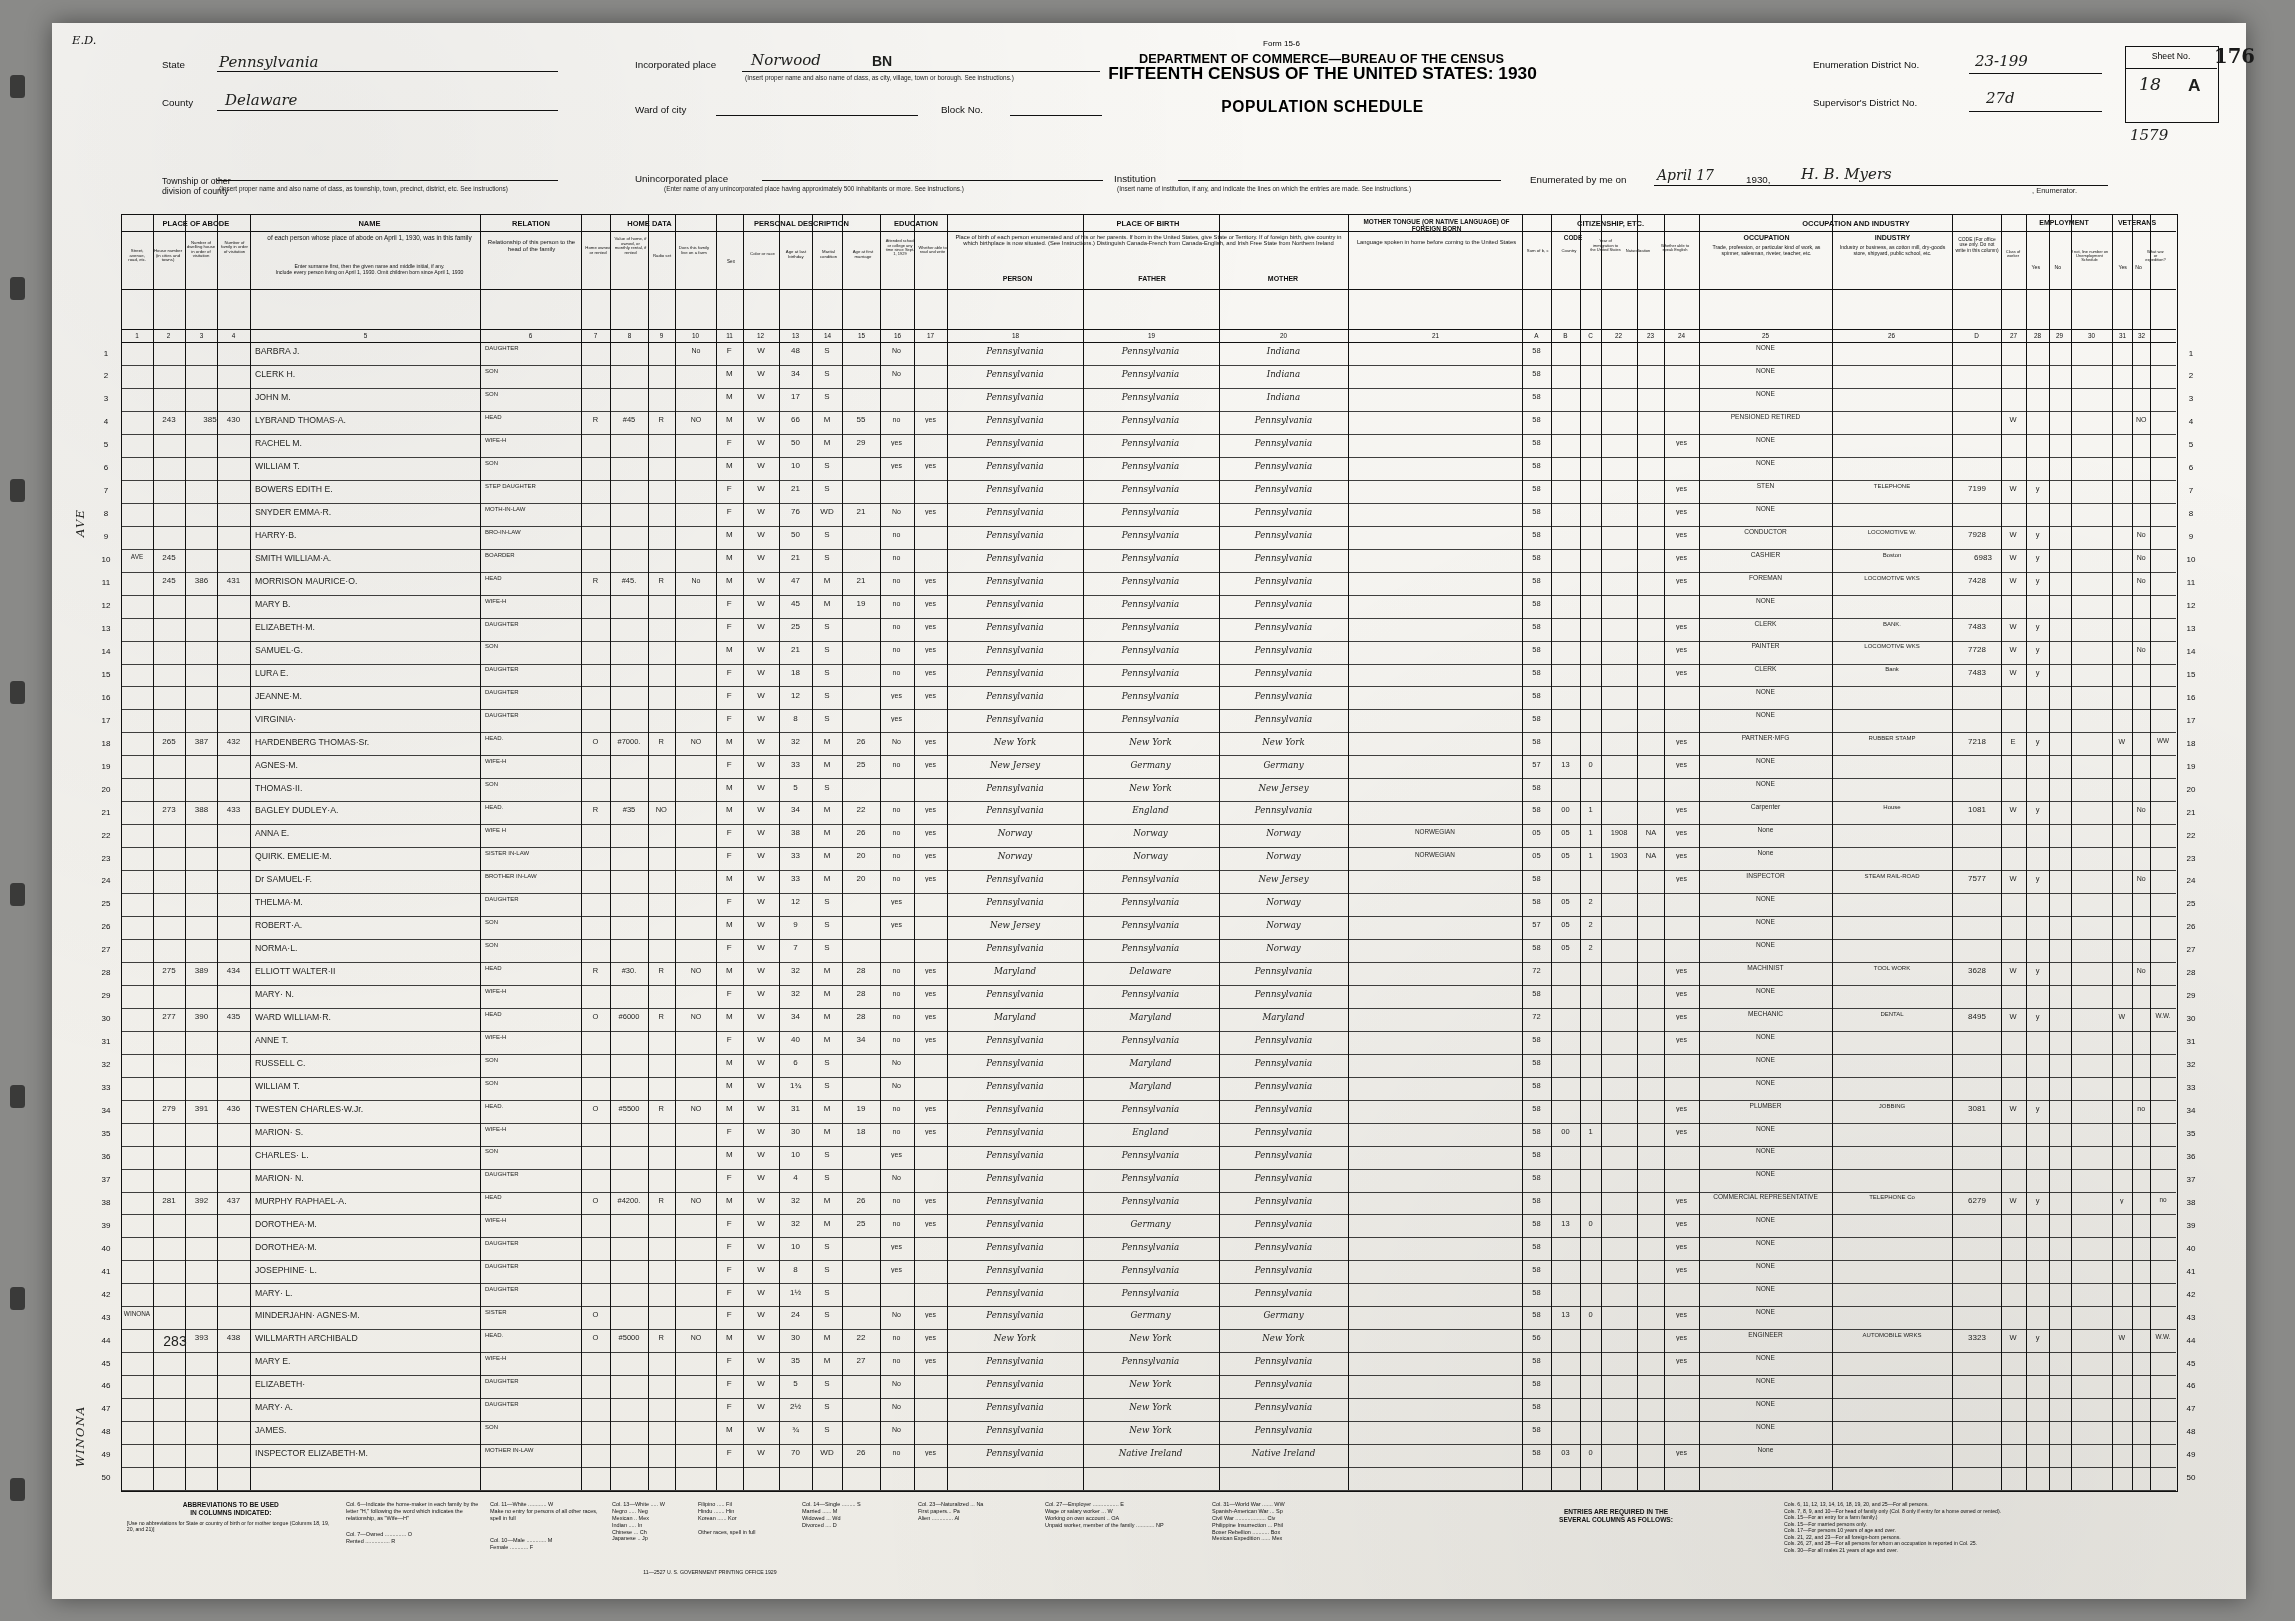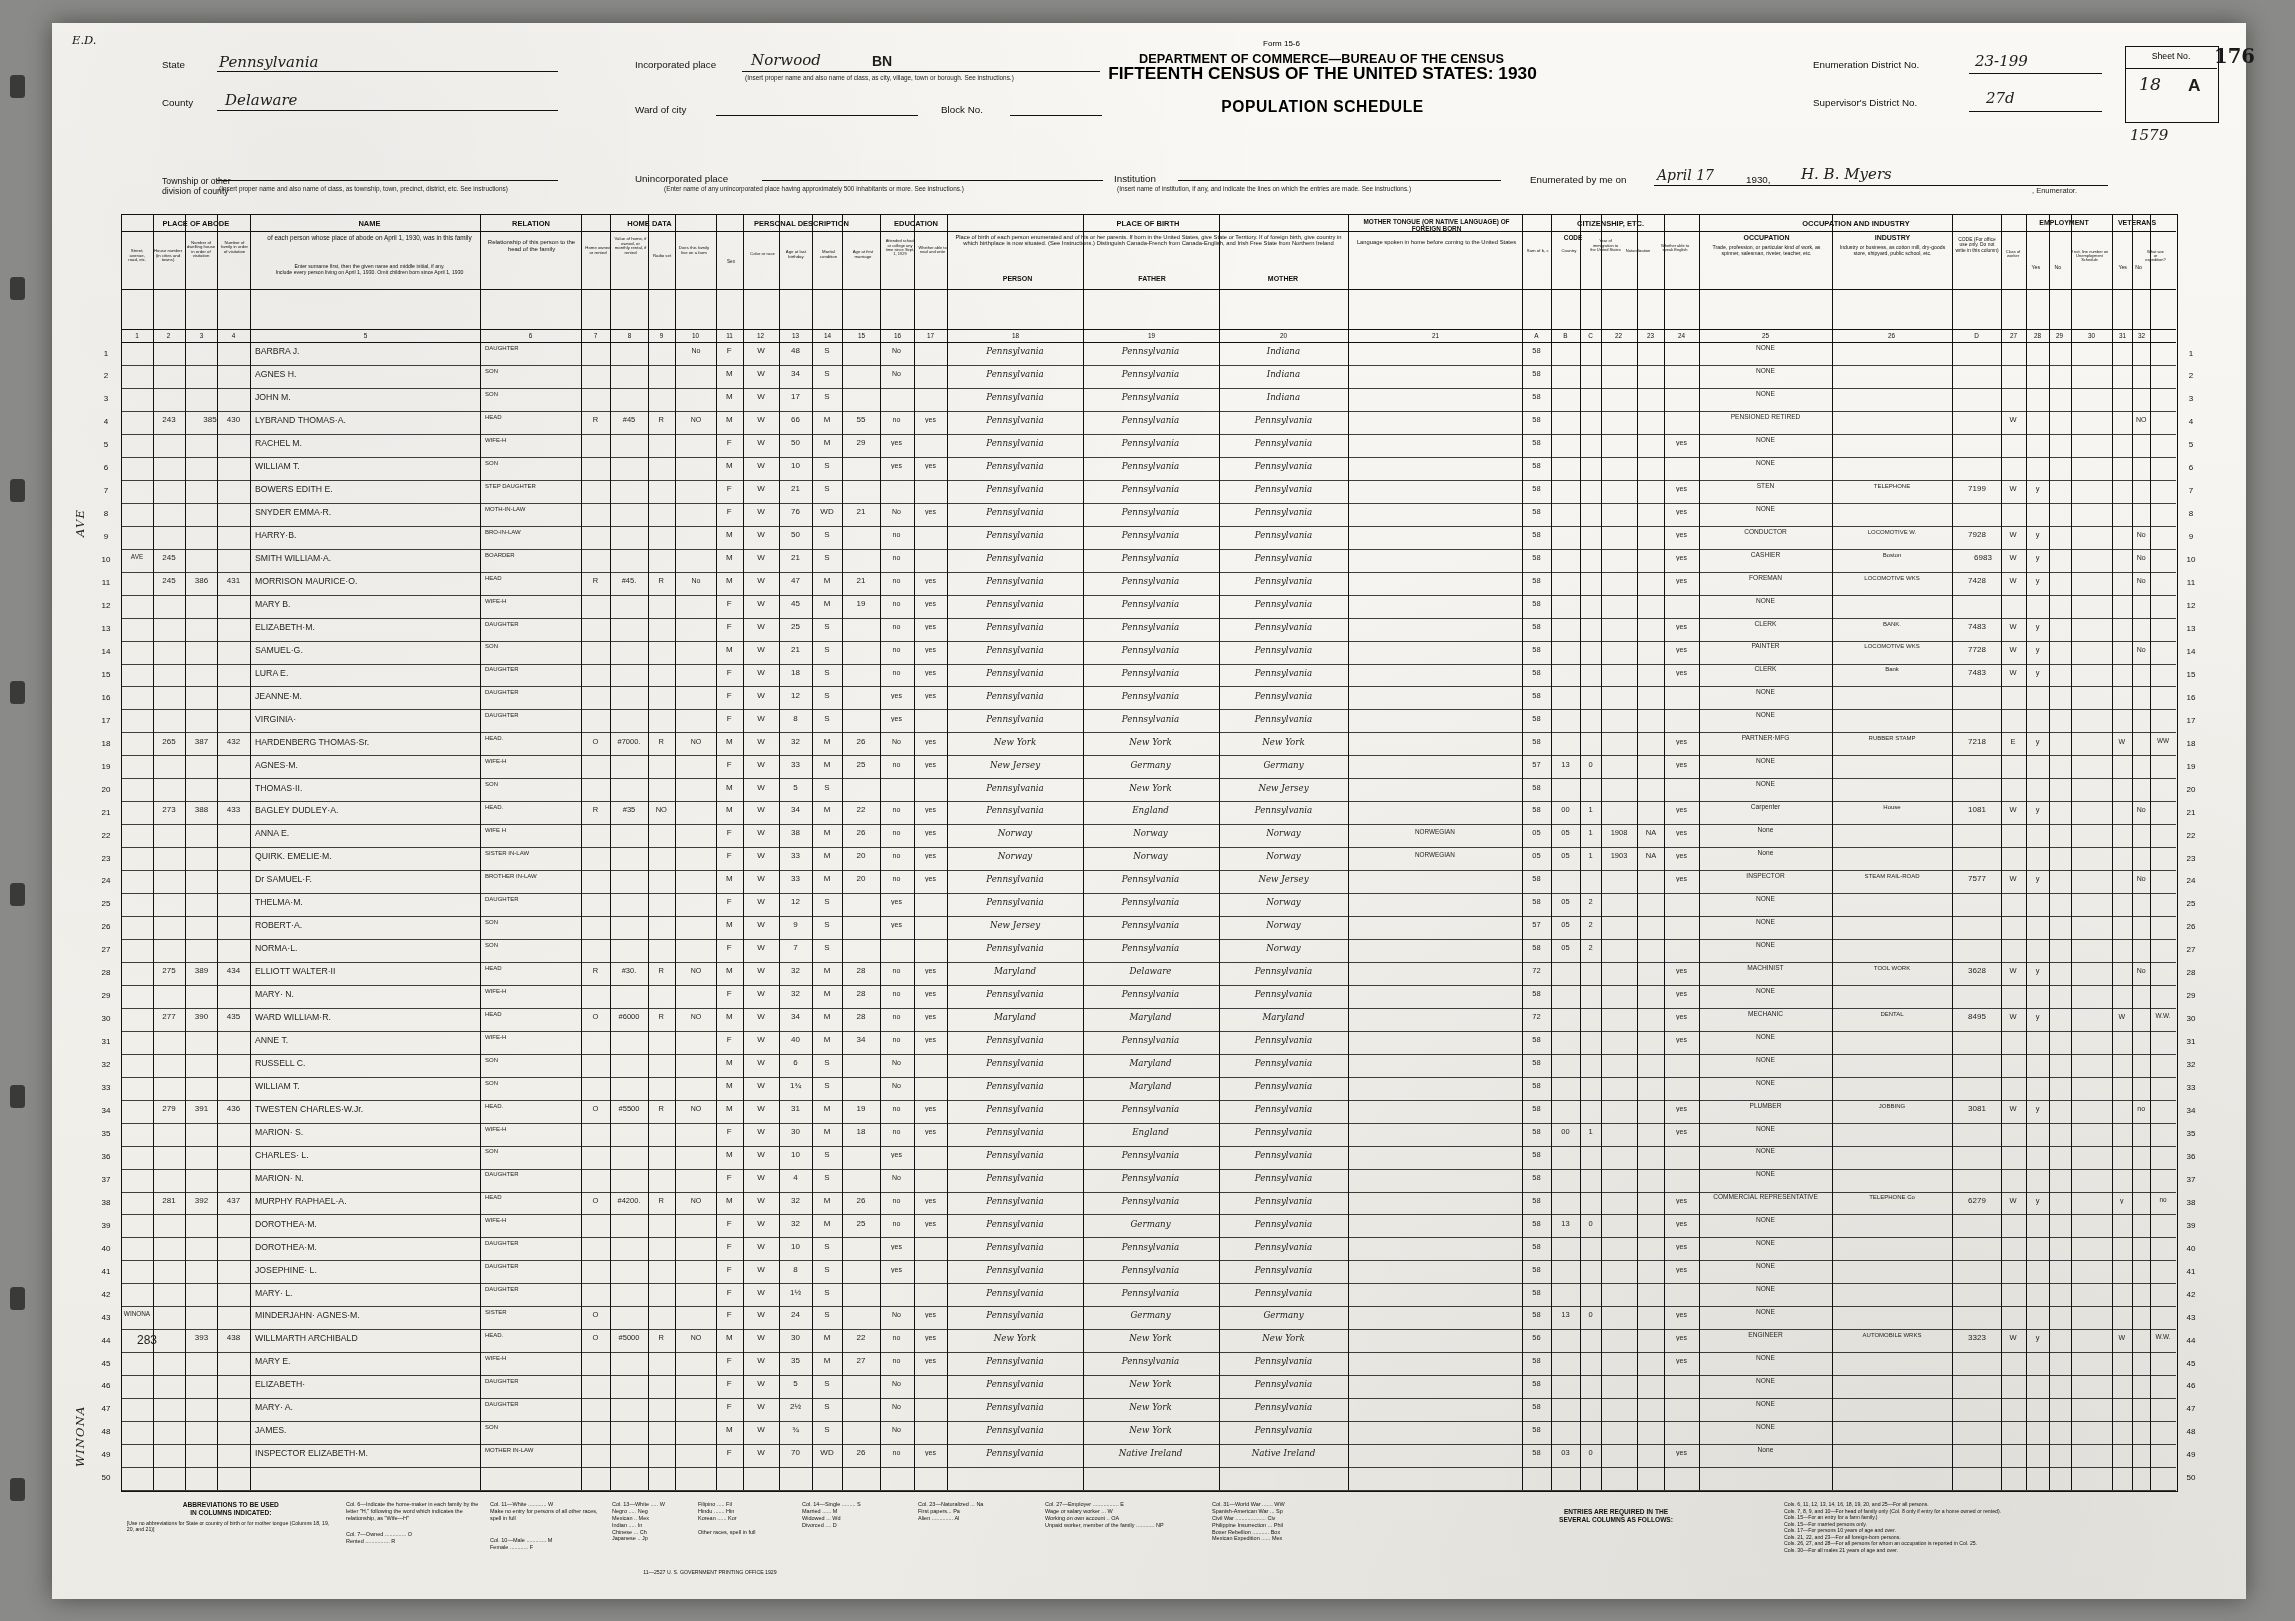--- a/index.html
+++ b/index.html
@@ -344,21 +344,21 @@
           <div class="rowtxt hwu" style="left: 595px; top: 133px; width: 26.6px; text-align: center; font-size: 8px; line-height: 1.05; overflow: hidden;">F</div>
           <div class="rowtxt hwu" style="left: 622px; top: 133px; width: 36px; text-align: center; font-size: 8px; line-height: 1.05; overflow: hidden;">W</div>
           <div class="rowtxt hwu" style="left: 658px; top: 133px; width: 33px; text-align: center; font-size: 8px; line-height: 1.05; overflow: hidden;">48</div>
           <div class="rowtxt hwu" style="left: 691px; top: 133px; width: 30px; text-align: center; font-size: 8px; line-height: 1.05; overflow: hidden;">S</div>
           <div class="rowtxt hwu" style="left: 759px; top: 133px; width: 33px; text-align: center; font-size: 7px; line-height: 1.05; overflow: hidden;">No</div>
           <div class="rowtxt hw" style="left: 826px; top: 133px; width: 136px; text-align: center; font-size: 8.7px; line-height: 1.05; overflow: hidden;">Pennsylvania</div>
           <div class="rowtxt hw" style="left: 962px; top: 133px; width: 135px; text-align: center; font-size: 8.7px; line-height: 1.05; overflow: hidden;">Pennsylvania</div>
           <div class="rowtxt hw" style="left: 1098px; top: 133px; width: 129px; text-align: center; font-size: 8.7px; line-height: 1.05; overflow: hidden;">Indiana</div>
           <div class="rowtxt hwu" style="left: 1401px; top: 133px; width: 29px; text-align: center; font-size: 7.5px; line-height: 1.05; overflow: hidden;">58</div>
           <div class="rowtxt hwu" style="left: 1578px; top: 131px; width: 133px; text-align: center; font-size: 6.6px; line-height: 1.05; overflow: hidden; white-space: normal;">NONE</div>
-          <div class="rowtxt hwu" style="left: 134px; top: 156px; width: 224px; text-align: left; font-size: 8.7px; line-height: 1.05; overflow: hidden;">AGNES   H.</div>
+          <div class="rowtxt hwu" style="left: 134px; top: 156px; width: 224px; text-align: left; font-size: 8.7px; line-height: 1.05; overflow: hidden;">CLERK   H.</div>
           <div class="rowtxt hwu" style="left: 364px; top: 154px; width: 95px; text-align: left; font-size: 6px; line-height: 1.05; overflow: hidden; white-space: normal;">SON</div>
           <div class="rowtxt hwu" style="left: 595px; top: 156px; width: 26.6px; text-align: center; font-size: 8px; line-height: 1.05; overflow: hidden;">M</div>
           <div class="rowtxt hwu" style="left: 622px; top: 156px; width: 36px; text-align: center; font-size: 8px; line-height: 1.05; overflow: hidden;">W</div>
           <div class="rowtxt hwu" style="left: 658px; top: 156px; width: 33px; text-align: center; font-size: 8px; line-height: 1.05; overflow: hidden;">34</div>
           <div class="rowtxt hwu" style="left: 691px; top: 156px; width: 30px; text-align: center; font-size: 8px; line-height: 1.05; overflow: hidden;">S</div>
           <div class="rowtxt hwu" style="left: 759px; top: 156px; width: 33px; text-align: center; font-size: 7px; line-height: 1.05; overflow: hidden;">No</div>
           <div class="rowtxt hw" style="left: 826px; top: 156px; width: 136px; text-align: center; font-size: 8.7px; line-height: 1.05; overflow: hidden;">Pennsylvania</div>
           <div class="rowtxt hw" style="left: 962px; top: 156px; width: 135px; text-align: center; font-size: 8.7px; line-height: 1.05; overflow: hidden;">Pennsylvania</div>
           <div class="rowtxt hw" style="left: 1098px; top: 156px; width: 129px; text-align: center; font-size: 8.7px; line-height: 1.05; overflow: hidden;">Indiana</div>
           <div class="rowtxt hwu" style="left: 1401px; top: 156px; width: 29px; text-align: center; font-size: 7.5px; line-height: 1.05; overflow: hidden;">58</div>
@@ -1069,21 +1069,21 @@
           <div class="rowtxt hwu" style="left: 759px; top: 1097px; width: 33px; text-align: center; font-size: 7px; line-height: 1.05; overflow: hidden;">No</div>
           <div class="rowtxt hwu" style="left: 793px; top: 1097px; width: 33px; text-align: center; font-size: 7px; line-height: 1.05; overflow: hidden;">yes</div>
           <div class="rowtxt hw" style="left: 826px; top: 1097px; width: 136px; text-align: center; font-size: 8.7px; line-height: 1.05; overflow: hidden;">Pennsylvania</div>
           <div class="rowtxt hw" style="left: 962px; top: 1097px; width: 135px; text-align: center; font-size: 8.7px; line-height: 1.05; overflow: hidden;">Germany</div>
           <div class="rowtxt hw" style="left: 1098px; top: 1097px; width: 129px; text-align: center; font-size: 8.7px; line-height: 1.05; overflow: hidden;">Germany</div>
           <div class="rowtxt hwu" style="left: 1401px; top: 1097px; width: 29px; text-align: center; font-size: 7.5px; line-height: 1.05; overflow: hidden;">58</div>
           <div class="rowtxt hwu" style="left: 1430px; top: 1097px; width: 29px; text-align: center; font-size: 7.5px; line-height: 1.05; overflow: hidden;">13</div>
           <div class="rowtxt hwu" style="left: 1459px; top: 1097px; width: 21px; text-align: center; font-size: 7.5px; line-height: 1.05; overflow: hidden;">0</div>
           <div class="rowtxt hwu" style="left: 1543px; top: 1097px; width: 35px; text-align: center; font-size: 7px; line-height: 1.05; overflow: hidden;">yes</div>
           <div class="rowtxt hwu" style="left: 1578px; top: 1095px; width: 133px; text-align: center; font-size: 6.6px; line-height: 1.05; overflow: hidden; white-space: normal;">NONE</div>
-          <div class="rowtxt hwu" style="left: 16px; top: 1120px; width: 32px; font-size: 12px; line-height: 1.05; overflow: hidden;">283</div>
+          <div class="rowtxt hwu" style="left: 38px; top: 1120px; width: 32px; text-align: center; font-size: 14px; line-height: 1.05; overflow: hidden;">283</div>
           <div class="rowtxt hwu" style="left: 64px; top: 1120px; width: 33px; text-align: center; font-size: 8px; line-height: 1.05; overflow: hidden;">393</div>
           <div class="rowtxt hwu" style="left: 96px; top: 1120px; width: 33px; text-align: center; font-size: 8px; line-height: 1.05; overflow: hidden;">438</div>
           <div class="rowtxt hwu" style="left: 134px; top: 1120px; width: 224px; text-align: left; font-size: 8.7px; line-height: 1.05; overflow: hidden;">WILLMARTH  ARCHIBALD</div>
           <div class="rowtxt hwu" style="left: 364px; top: 1118px; width: 95px; text-align: left; font-size: 6px; line-height: 1.05; overflow: hidden; white-space: normal;">HEAD.</div>
           <div class="rowtxt hwu" style="left: 460px; top: 1120px; width: 29px; text-align: center; font-size: 7.5px; line-height: 1.05; overflow: hidden;">O</div>
           <div class="rowtxt hwu" style="left: 489px; top: 1120px; width: 38px; text-align: center; font-size: 7.5px; line-height: 1.05; overflow: hidden;">#5000</div>
           <div class="rowtxt hwu" style="left: 527px; top: 1120px; width: 26.6px; text-align: center; font-size: 7.5px; line-height: 1.05; overflow: hidden;">R</div>
           <div class="rowtxt hwu" style="left: 554px; top: 1120px; width: 42px; text-align: center; font-size: 7px; line-height: 1.05; overflow: hidden;">NO</div>
           <div class="rowtxt hwu" style="left: 595px; top: 1120px; width: 26.6px; text-align: center; font-size: 8px; line-height: 1.05; overflow: hidden;">M</div>
           <div class="rowtxt hwu" style="left: 622px; top: 1120px; width: 36px; text-align: center; font-size: 8px; line-height: 1.05; overflow: hidden;">W</div>

